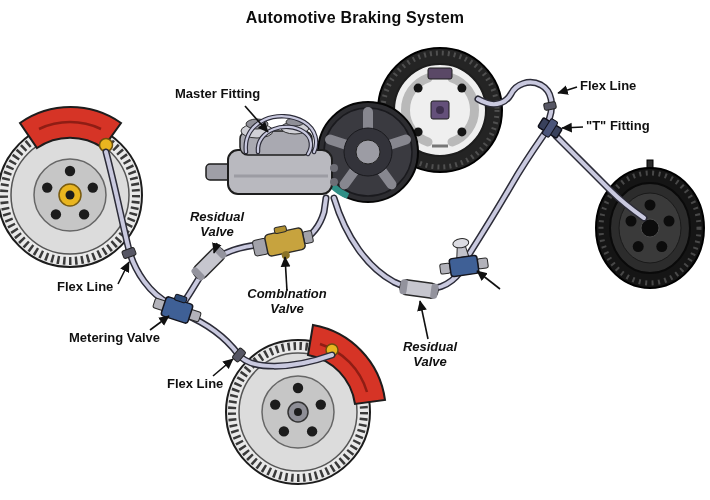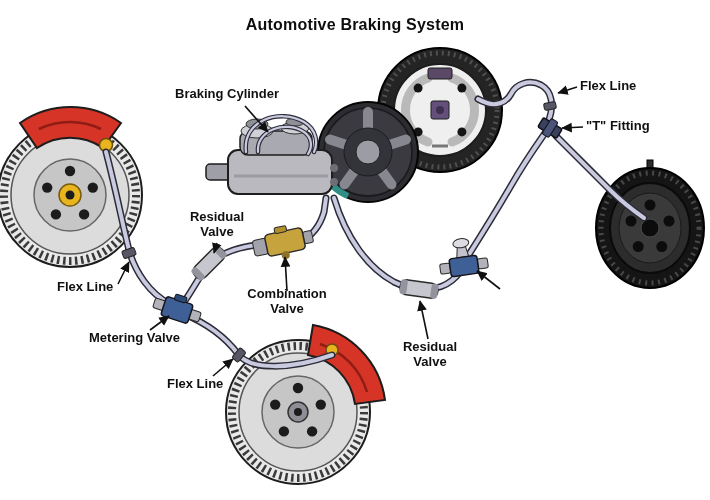--- a/index.html
+++ b/index.html
@@ -1,19 +1,19 @@
 <!DOCTYPE html>
 <html style="--caliper-red: #d63426; --hub-yellow: #e9b51f; --brake-line: #c9c9df; --line-outline: #2c2c38; --valve-blue: #3f6096; --valve-brass: #c7a33e; --rotor-face: #dcdcdc; --drum-dark: #242424; --ink: #101010; --background: #ffffff;"><head>
 <meta charset="utf-8">
 <style>
   html,body{margin:0;padding:0;background:#fff;}
   .stage{position:relative;width:710px;height:500px;background:var(--background,#ffffff);overflow:hidden;font-family:"Liberation Sans",sans-serif;}
-  .title{position:absolute;top:16px;left:0;width:100%;text-align:center;font-size:16px;font-weight:bold;color:#0d0d0d;letter-spacing:.2px;}
+  .title{position:absolute;top:9px;left:0;width:100%;text-align:center;font-size:16px;font-weight:bold;color:#0d0d0d;letter-spacing:.2px;}
   .lbl{position:absolute;font:bold 13px "Liberation Sans",sans-serif;color:#101010;white-space:pre-line;line-height:1.12;}
-  .lbl.c{text-align:center;}
+  .lbl.c{text-align:center;font-style:italic;}
   svg{position:absolute;left:0;top:0;}
   .line-outer{fill:none;stroke:var(--line-outline,#2c2c38);stroke-width:7;stroke-linecap:round;}
   .line-inner{fill:none;stroke:var(--brake-line,#c9c9df);stroke-width:4;stroke-linecap:round;}
   .loop-outer{fill:none;stroke:var(--line-outline,#2c2c38);stroke-width:4.5;stroke-linecap:round;}
   .loop-inner{fill:none;stroke:var(--brake-line,#c9c9df);stroke-width:2.2;stroke-linecap:round;}
   .arrow{stroke:#101010;stroke-width:1.6;}
 </style>
 </head>
 <body>
 
@@ -203,26 +203,26 @@
       <line class="arrow" x1="217" y1="243" x2="214" y2="253" marker-end="url(#arrow)"></line>
       <line class="arrow" x1="287" y1="291" x2="285" y2="257" marker-end="url(#arrow)"></line>
       <line class="arrow" x1="118" y1="284" x2="129" y2="262" marker-end="url(#arrow)"></line>
       <line class="arrow" x1="150" y1="330" x2="169" y2="316" marker-end="url(#arrow)"></line>
       <line class="arrow" x1="213" y1="376" x2="233" y2="359" marker-end="url(#arrow)"></line>
       <line class="arrow" x1="428" y1="339" x2="420" y2="301" marker-end="url(#arrow)"></line>
       <line class="arrow" x1="500" y1="289" x2="477" y2="271" marker-end="url(#arrow)"></line>
     </g>
   </svg>
 
-  <div class="lbl" style="left:175px;top:87px">Braking Cylinder</div>
+  <div class="lbl" style="left:175px;top:87px">Master Fitting</div>
   <div class="lbl" style="left:580px;top:79px">Flex Line</div>
   <div class="lbl" style="left:586px;top:119px">"T" Fitting</div>
   <div class="lbl c" style="left:183px;top:210px;width:68px">Residual
 Valve</div>
   <div class="lbl c" style="left:238px;top:287px;width:98px">Combination
 Valve</div>
   <div class="lbl" style="left:57px;top:280px">Flex Line</div>
-  <div class="lbl" style="left:89px;top:331px">Metering Valve</div>
+  <div class="lbl" style="left:69px;top:331px">Metering Valve</div>
   <div class="lbl" style="left:167px;top:377px">Flex Line</div>
   <div class="lbl c" style="left:396px;top:340px;width:68px">Residual
 Valve</div>
 
 </div>
 
 </body></html>

